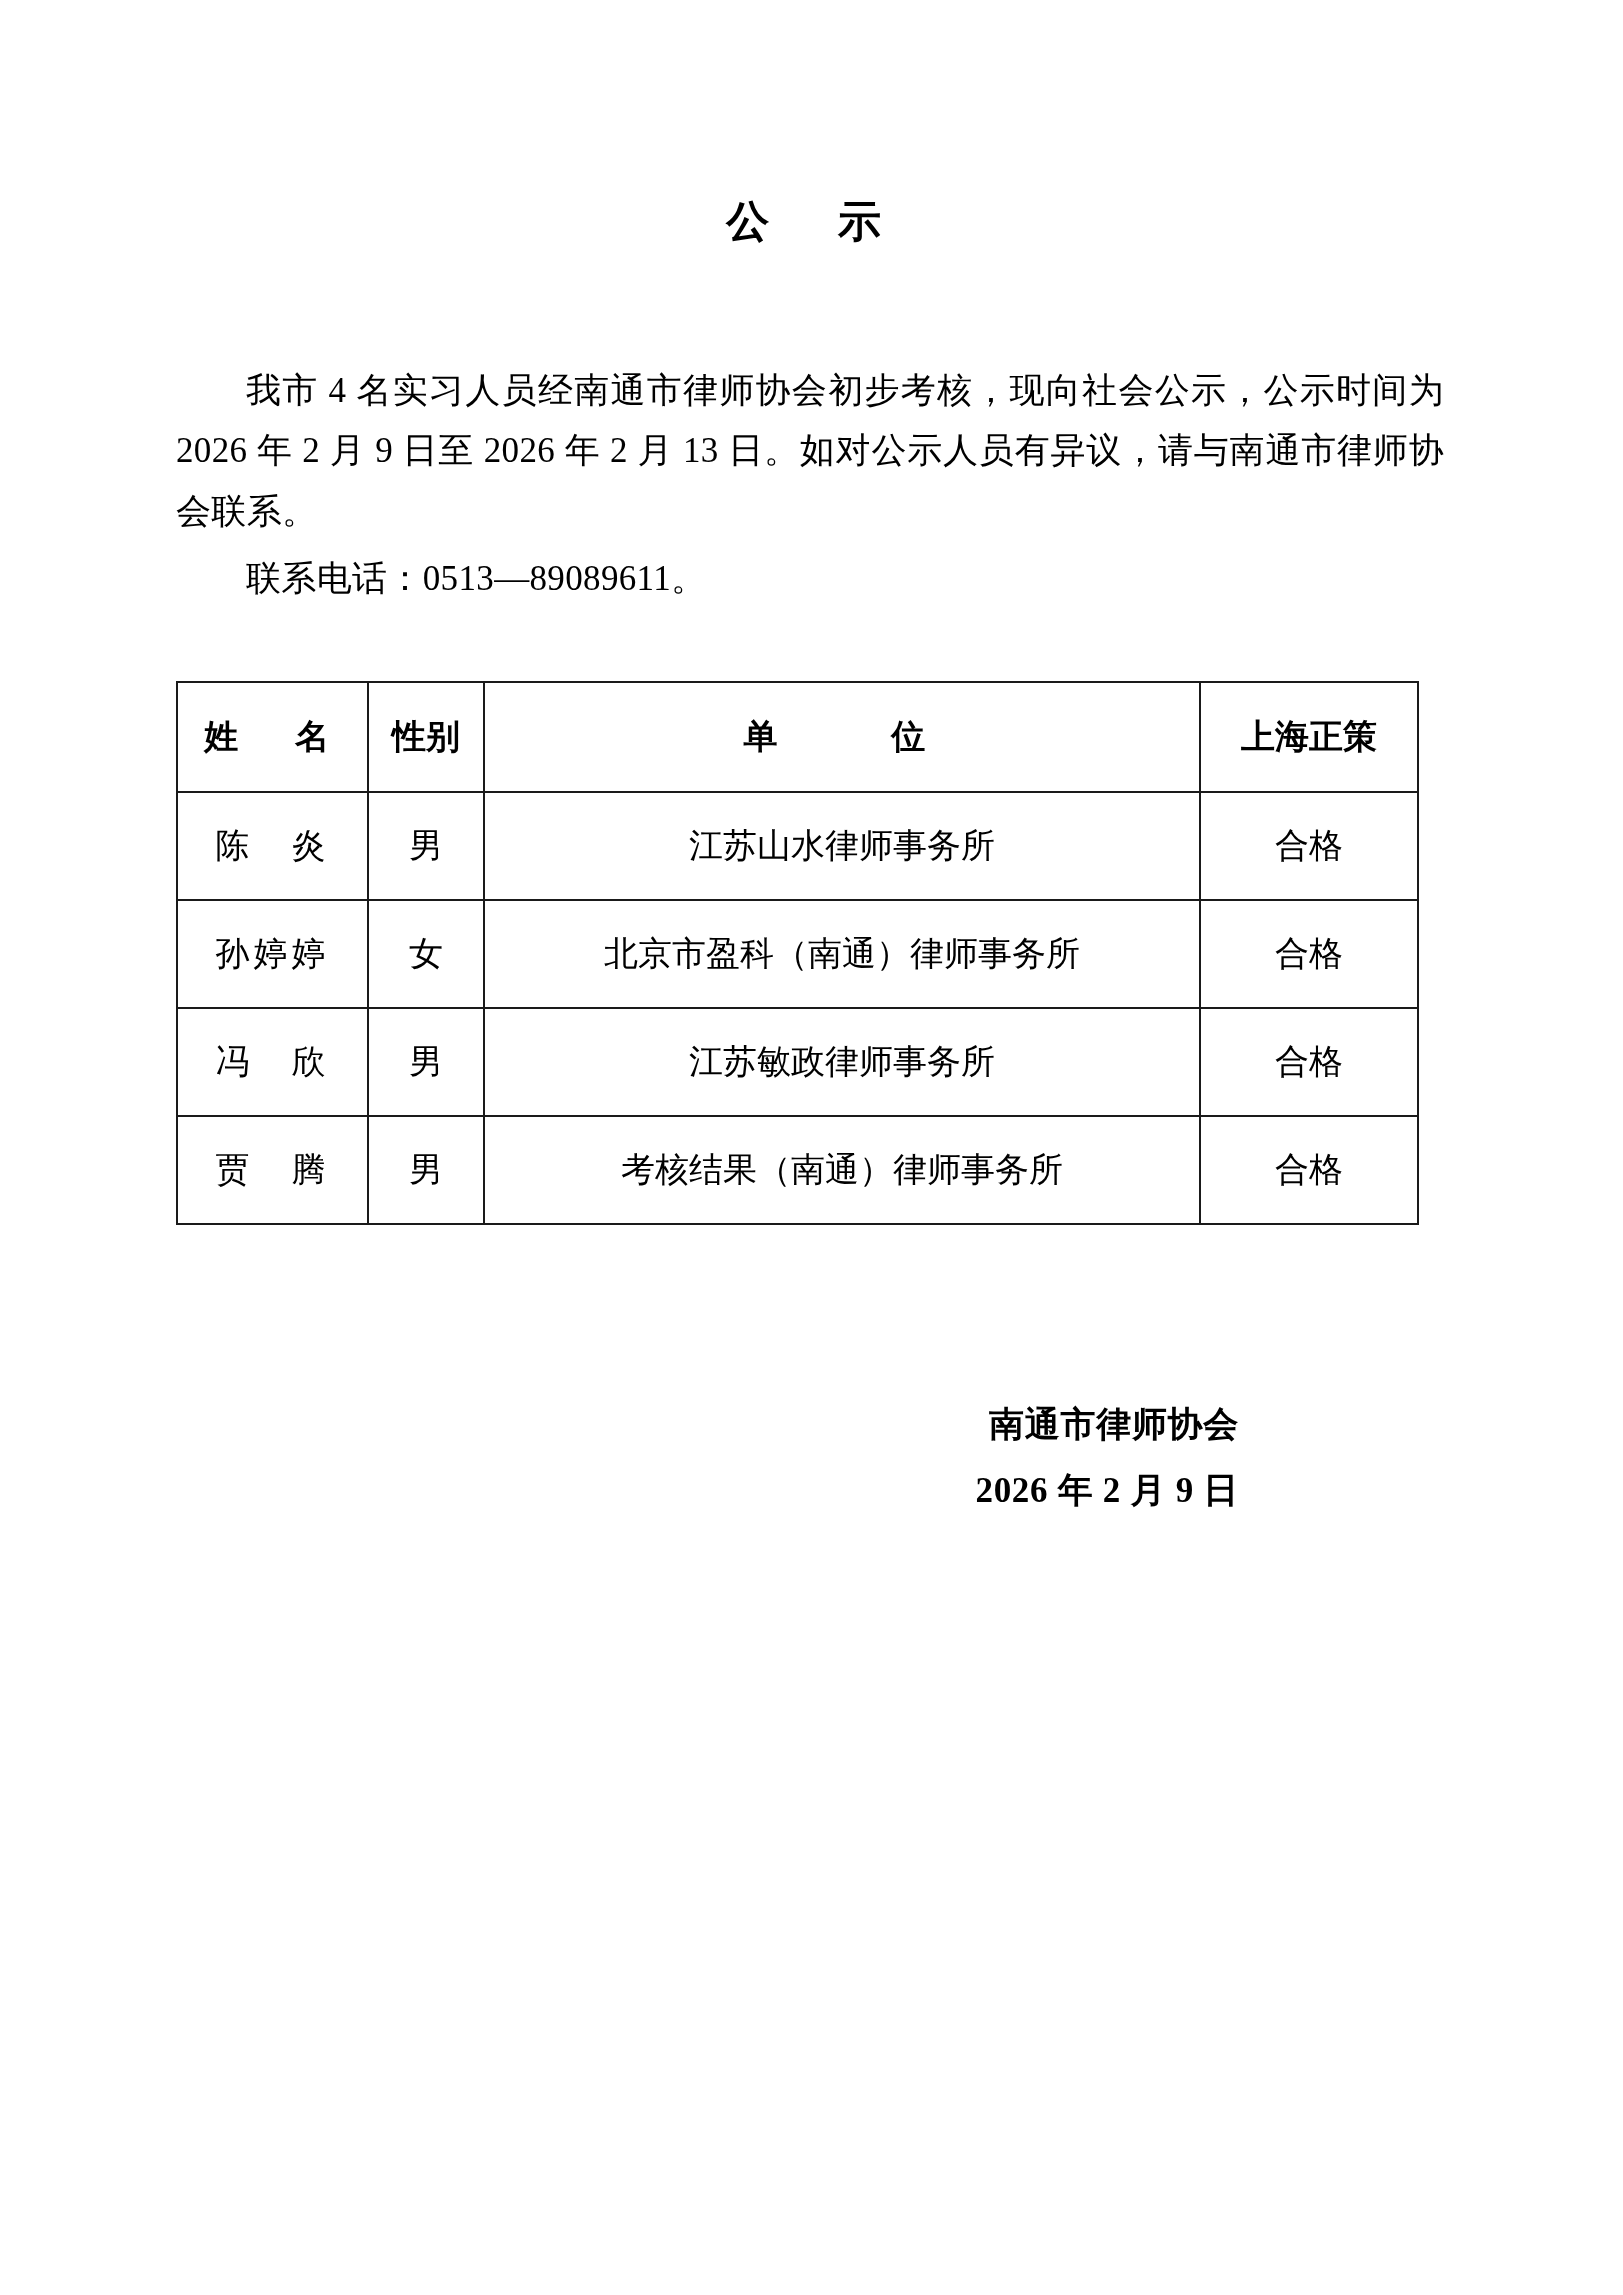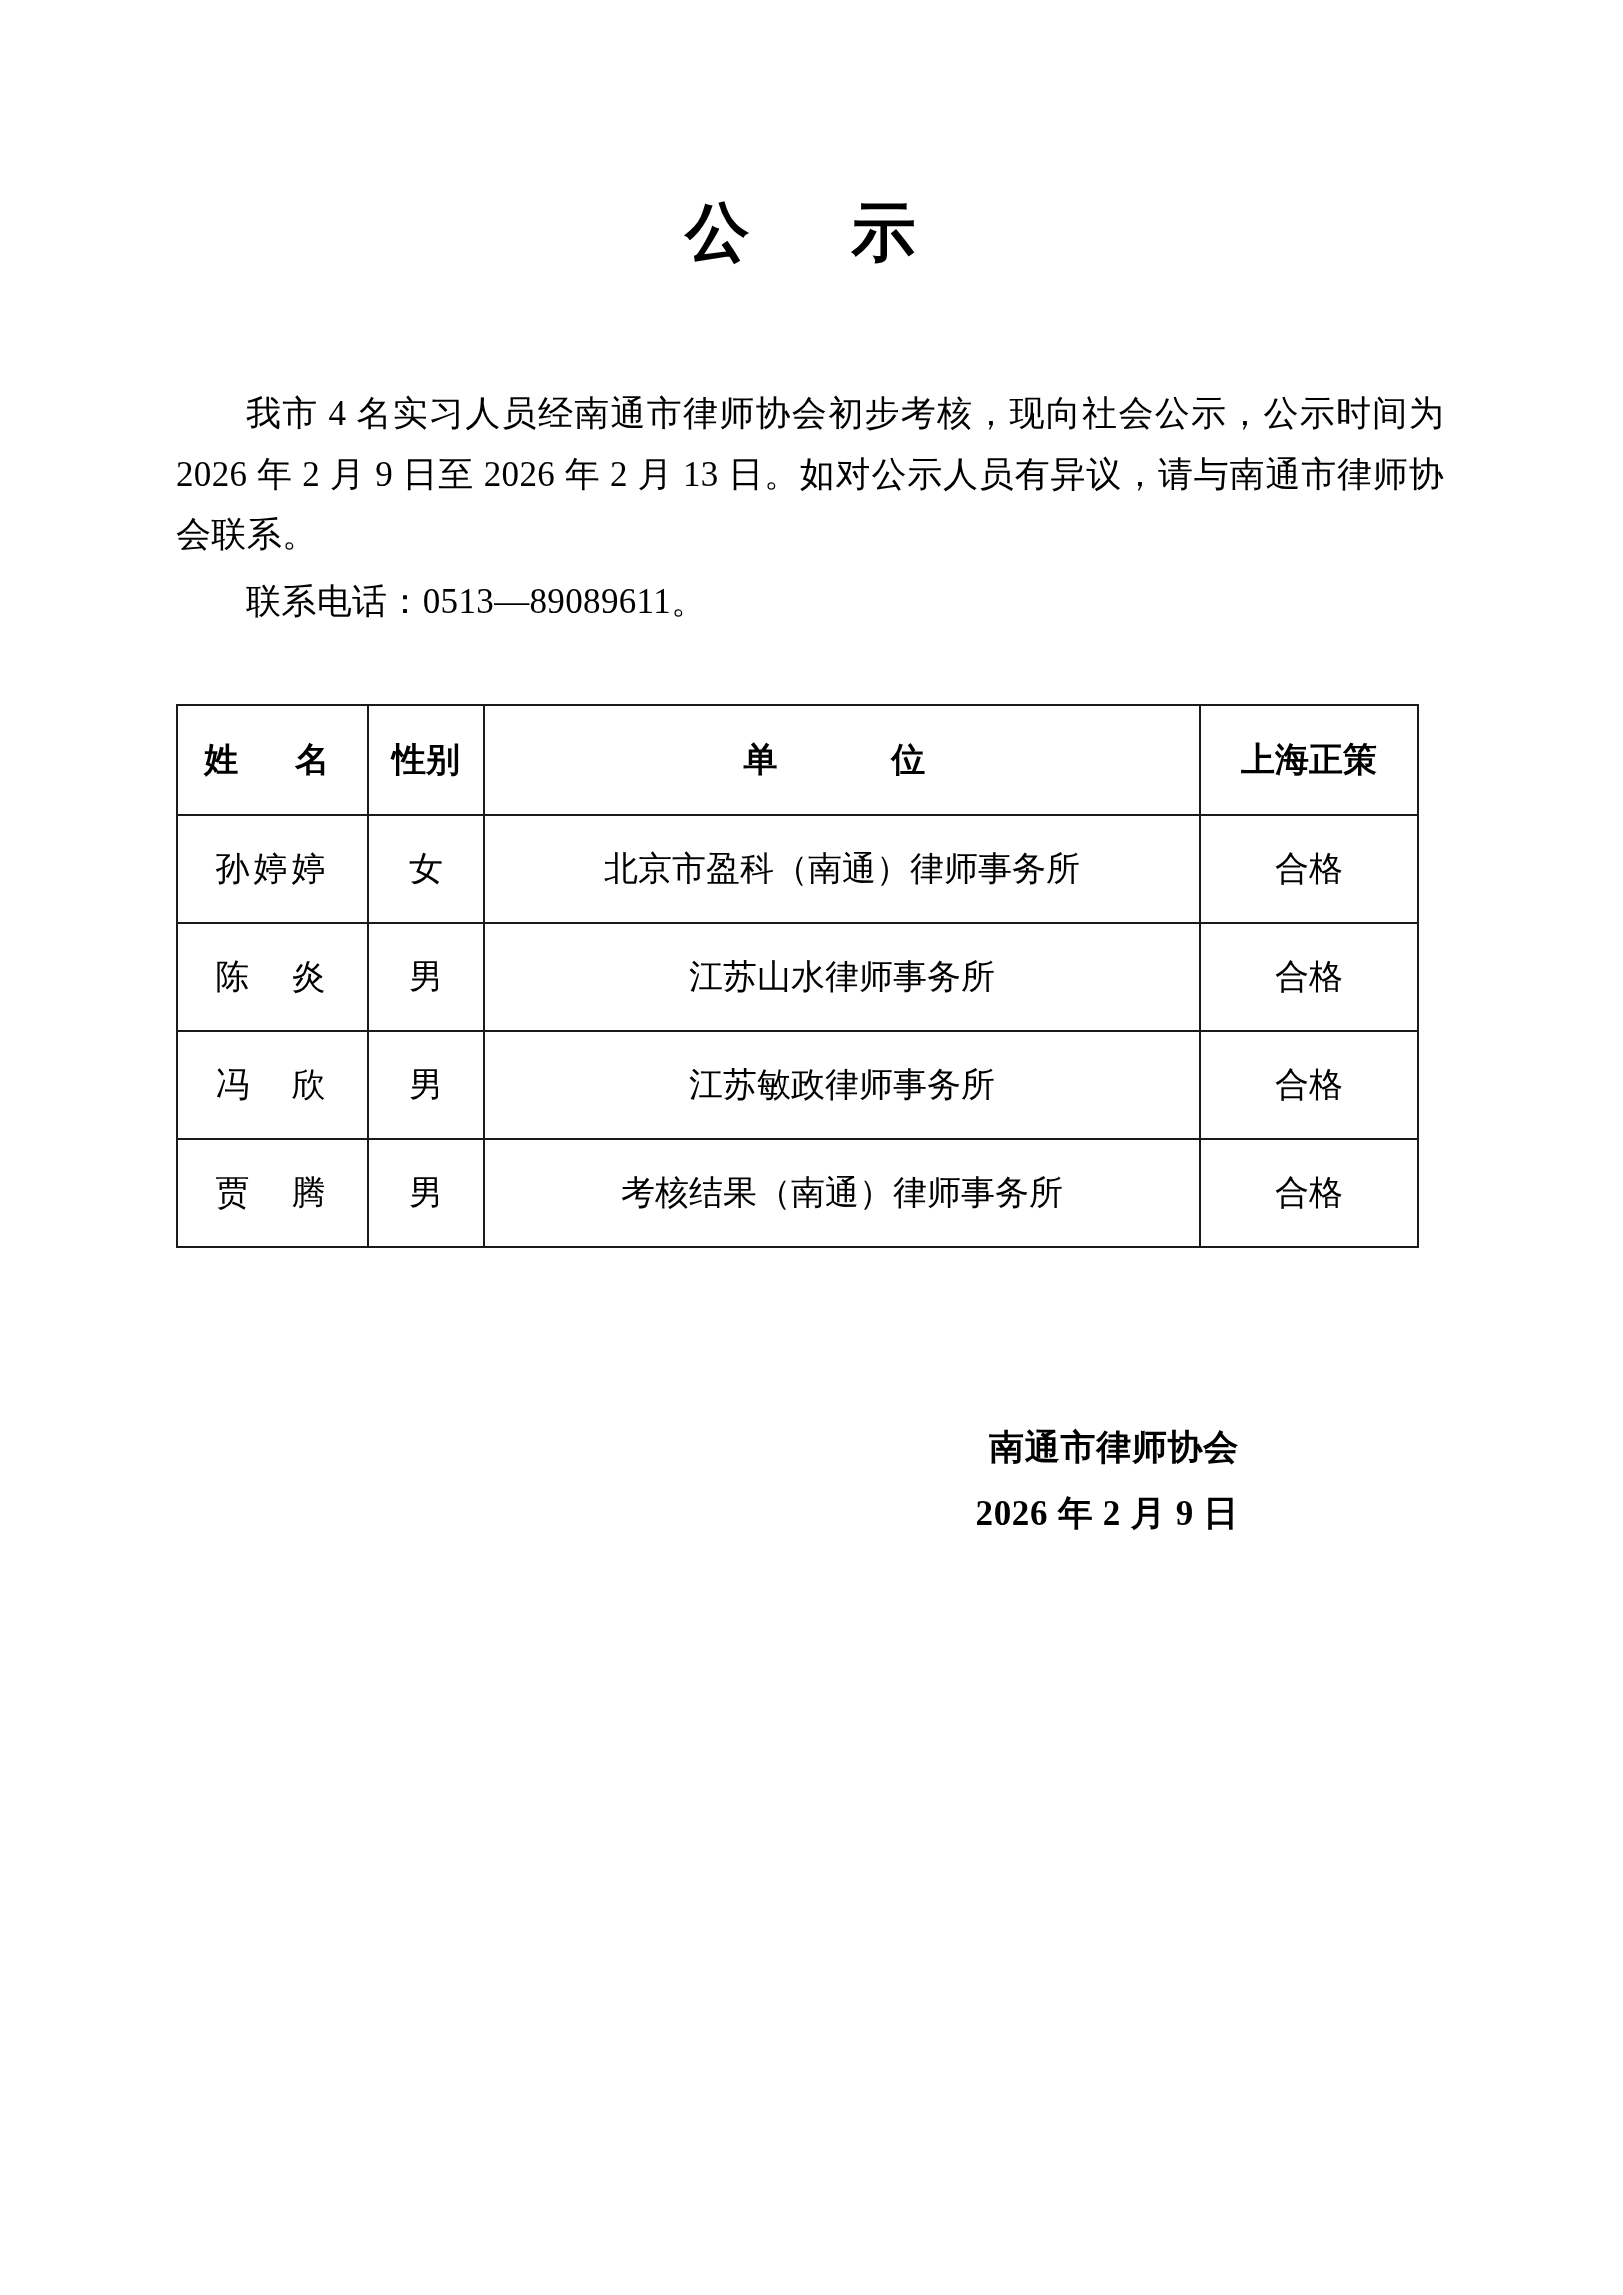--- a/index.html
+++ b/index.html
@@ -21,21 +21,21 @@
     overflow: hidden;
   }
   .inner {
     position: absolute;
     left: 176px;
     top: 0;
     width: 1268px;
   }
   .doc-title {
     text-align: center;
-    font-size: 64px;
+    font-size: 43px;
     font-weight: bold;
     letter-spacing: 0.30em;
     margin-top: 198px;
     line-height: 1.1;
     font-family: "Liberation Serif", "DejaVu Serif", serif;
   }
   .body-text {
     margin-top: 116px;
     font-size: 35px;
     line-height: 1.72;
@@ -122,29 +122,29 @@
       <thead>
         <tr>
           <th class="sp-name">姓　名</th>
           <th>性别</th>
           <th class="sp-unit">单　　位</th>
           <th>上海正策</th>
         </tr>
       </thead>
       <tbody>
         <tr>
+          <td class="name-cell">陈　炎</td>
+          <td>男</td>
+          <td>江苏山水律师事务所</td>
+          <td>合格</td>
+        </tr>
+        <tr>
           <td class="name-cell">孙婷婷</td>
           <td>女</td>
           <td>北京市盈科（南通）律师事务所</td>
-          <td>合格</td>
-        </tr>
-        <tr>
-          <td class="name-cell">陈　炎</td>
-          <td>男</td>
-          <td>江苏山水律师事务所</td>
           <td>合格</td>
         </tr>
         <tr>
           <td class="name-cell">冯　欣</td>
           <td>男</td>
           <td>江苏敏政律师事务所</td>
           <td>合格</td>
         </tr>
         <tr>
           <td class="name-cell">贾　腾</td>

